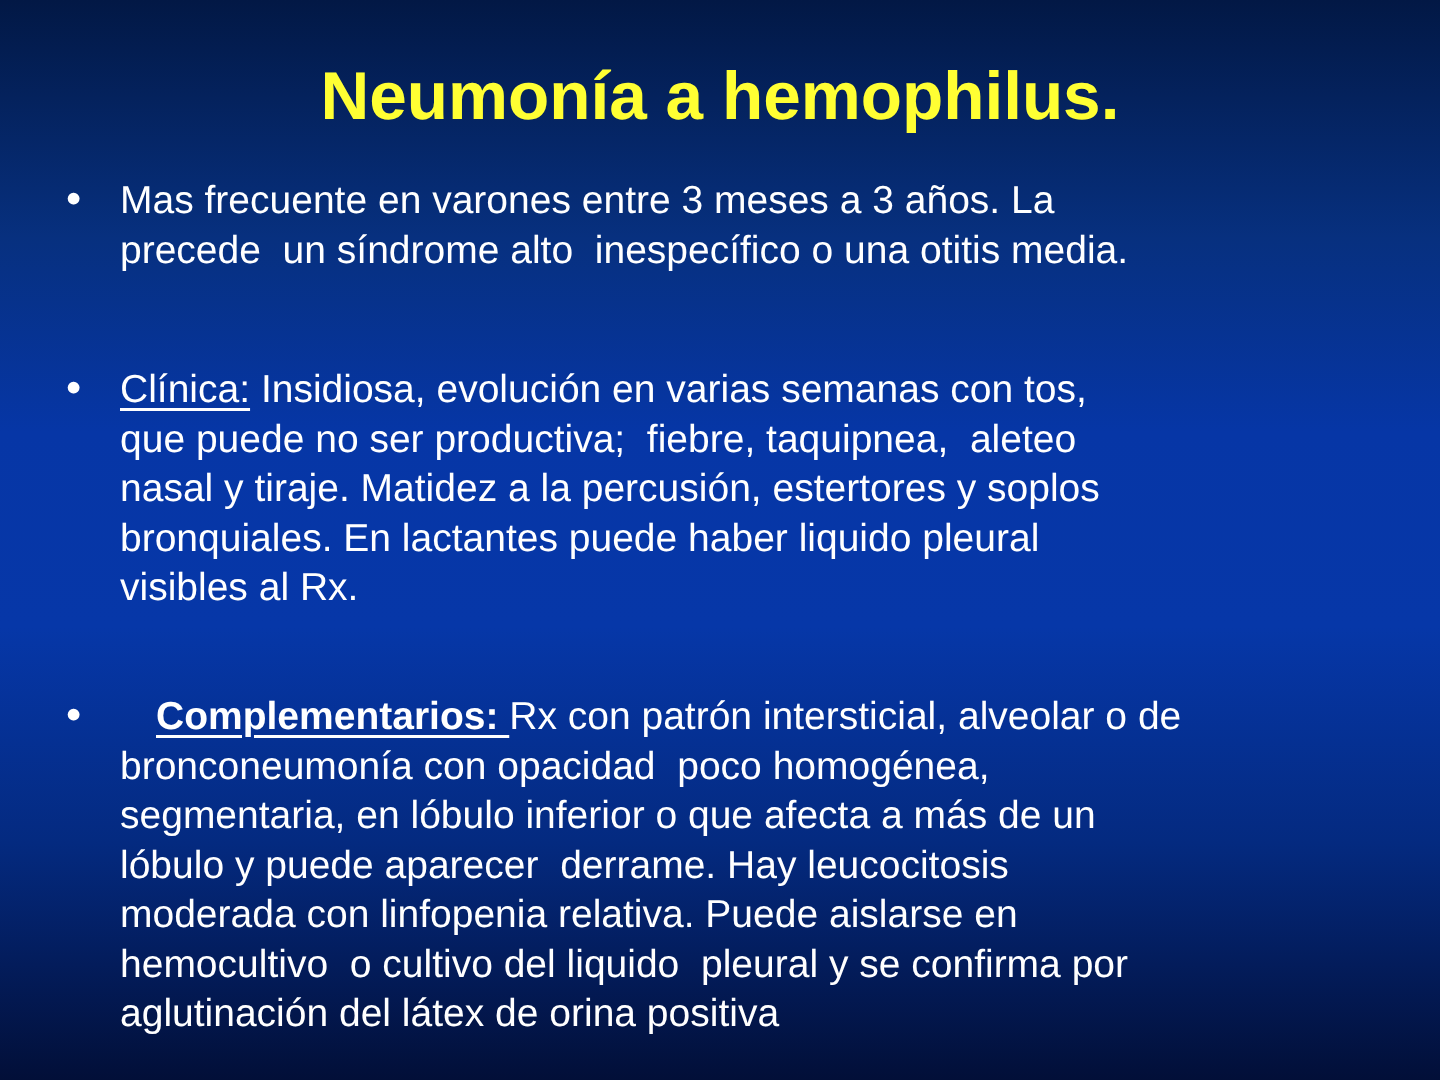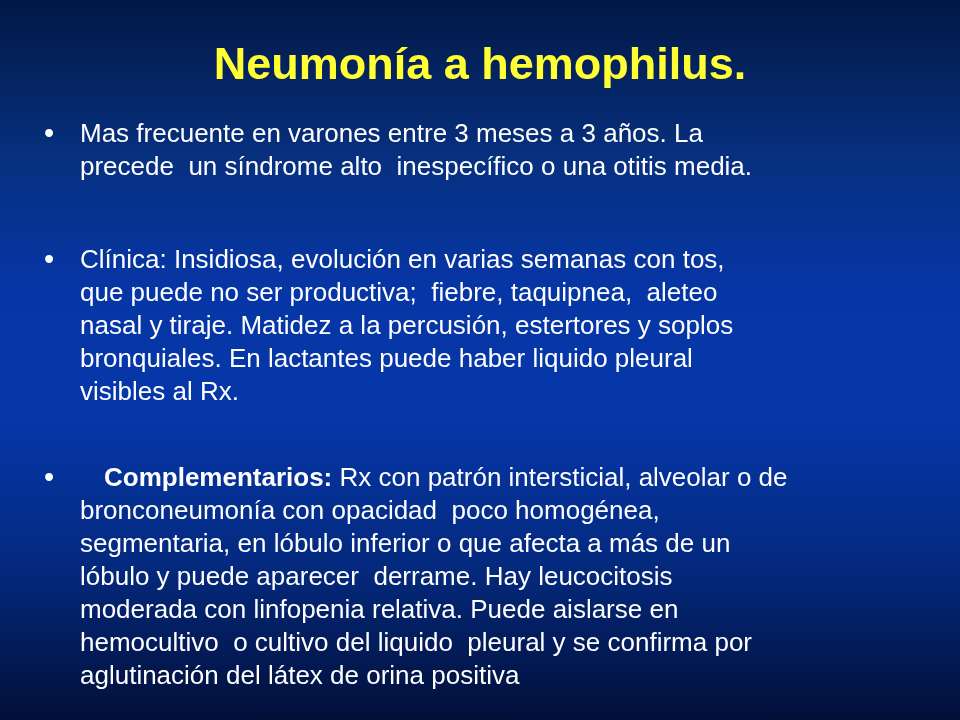--- a/index.html
+++ b/index.html
@@ -49,20 +49,21 @@
     font-size: 29px;
     line-height: 33px;
   }
   .btext {
     flex: 1;
     font-size: 26px;
     line-height: 33px;
     white-space: pre;     
   }
   .lead {
+    text-decoration: underline;
     text-decoration-thickness: 2px;
     text-underline-offset: 4px;
   }
   .lead.bold { font-weight: bold; margin-left: 24px; }
 </style>
 </head>
 <body>
 
 <div class="slide">
   <h1 class="title">Neumonía a hemophilus.</h1>

